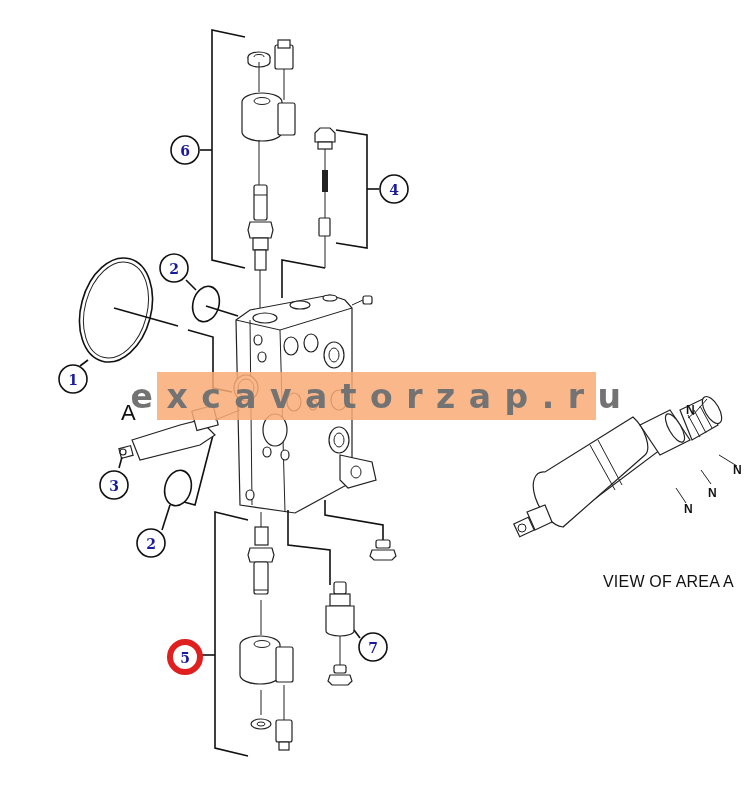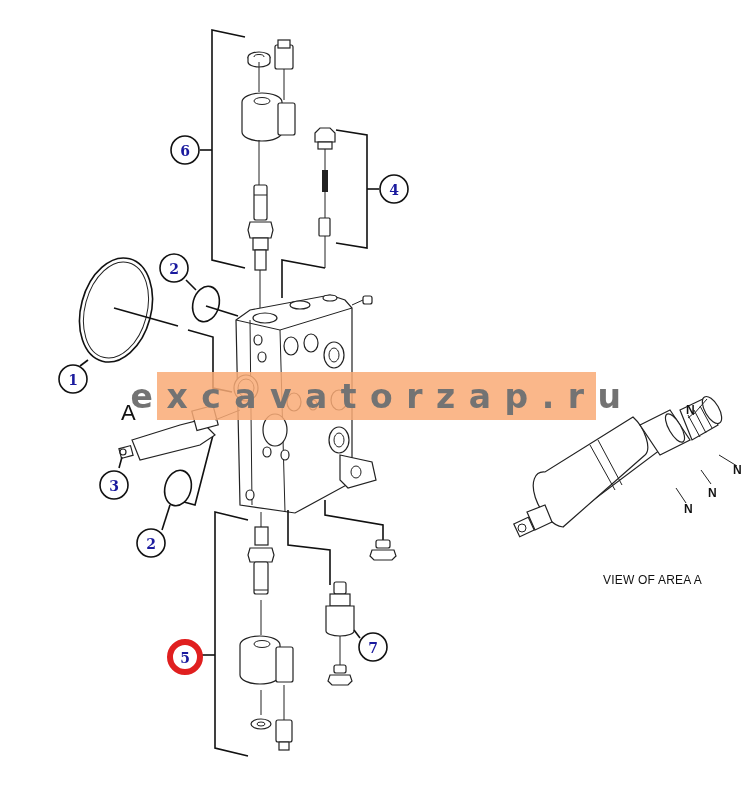--- a/index.html
+++ b/index.html
@@ -7,21 +7,21 @@
          font-family:"Liberation Sans", sans-serif; }
   #diagram { position:absolute; left:0; top:0; width:755px; height:796px; }
   .ln { stroke:#111; stroke-width:1.6; fill:none; }
   .thin { stroke:#222; stroke-width:1; fill:none; }
   .part { stroke:#222; stroke-width:1.2; fill:#fff; }
   .callout-circle { fill:#fff; stroke:#111; stroke-width:1.6; }
   .callout-num { font-family:"DejaVu Serif", serif; font-weight:bold; font-size:14px; fill:#1a1a9e; text-anchor:middle; dominant-baseline:central; }
   .hl-circle { fill:#fff; stroke:#e01f1f; stroke-width:6; }
   .label-A { font-family:"Liberation Sans", sans-serif; font-size:22px; fill:#111; }
   .label-N { font-family:"Liberation Sans", sans-serif; font-weight:bold; font-size:12px; fill:#111; }
-  .view-caption { position:absolute; left:603px; top:573px; font-size:12px; color:#111; letter-spacing:0.2px; }
+  .view-caption { position:absolute; left:603px; top:573px; font-size:16px; color:#111; letter-spacing:0.2px; }
   .watermark { position:absolute; left:157px; top:372px; width:439px; height:48px; background:rgba(249,170,118,0.85);
                display:flex; align-items:center; justify-content:center; }
   .watermark span { font-family:"DejaVu Sans", sans-serif; font-weight:bold; font-size:33px; color:#737373;
                     letter-spacing:13.5px; white-space:nowrap; margin-left:12px; }
 </style>
 </head>
 <body>
 
 <svg id="diagram" viewBox="0 0 755 796" xmlns="http://www.w3.org/2000/svg">
 

